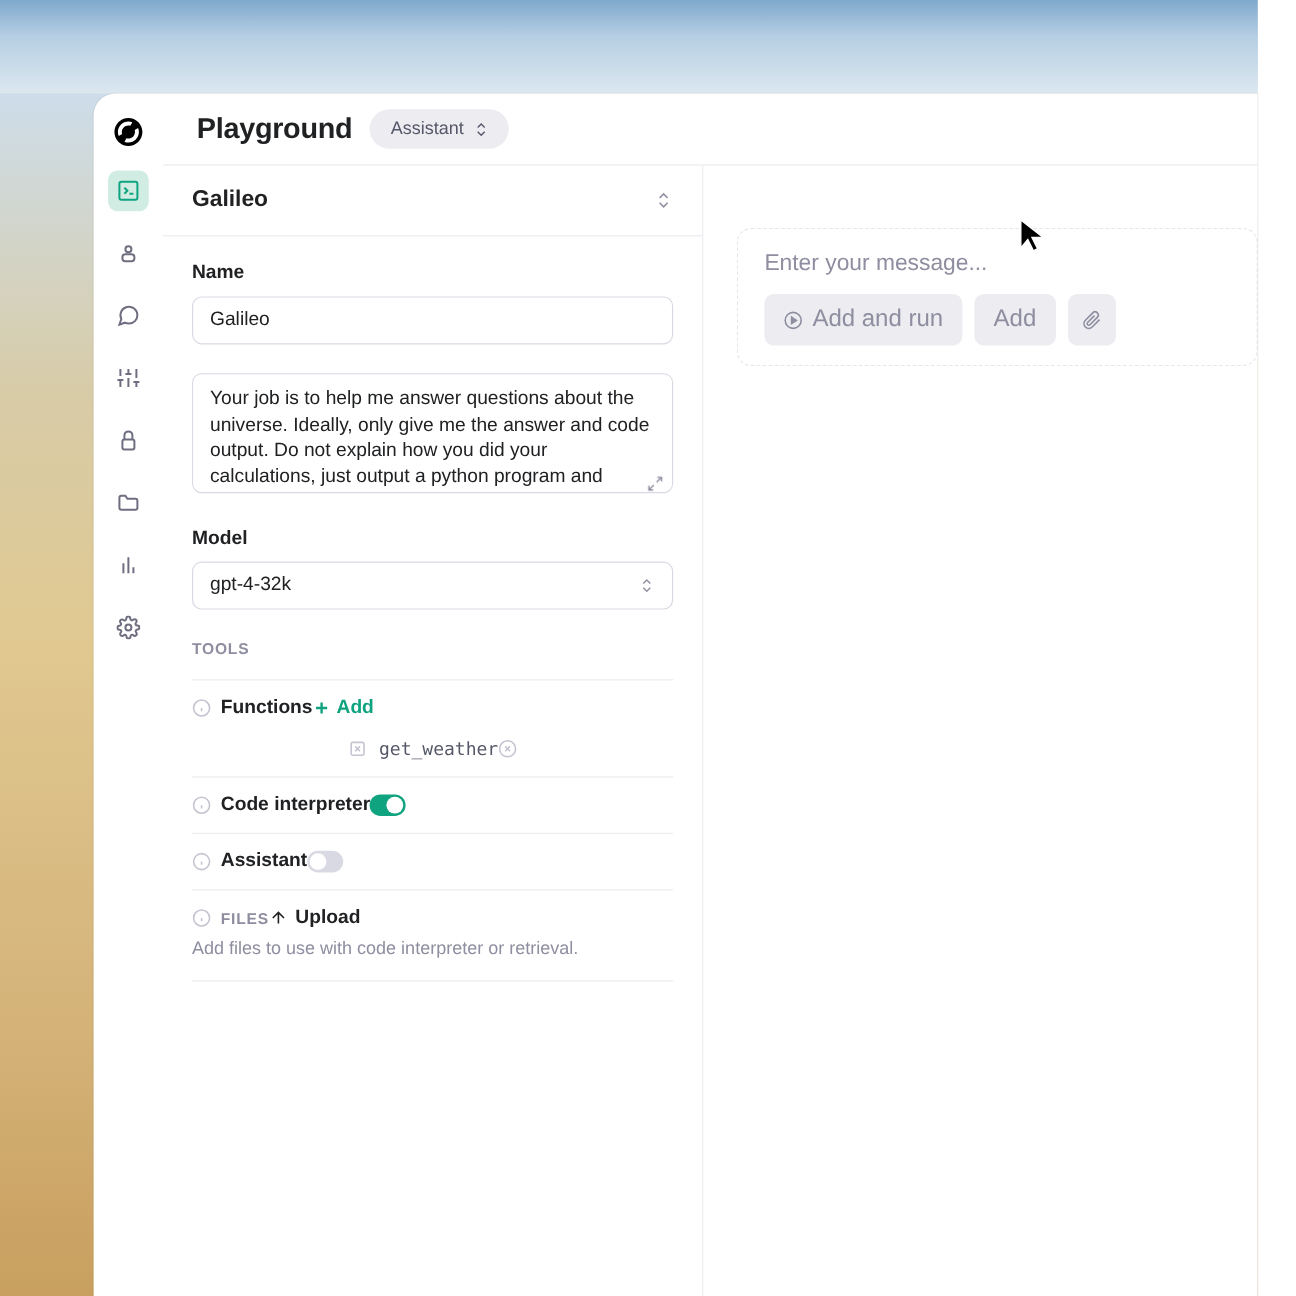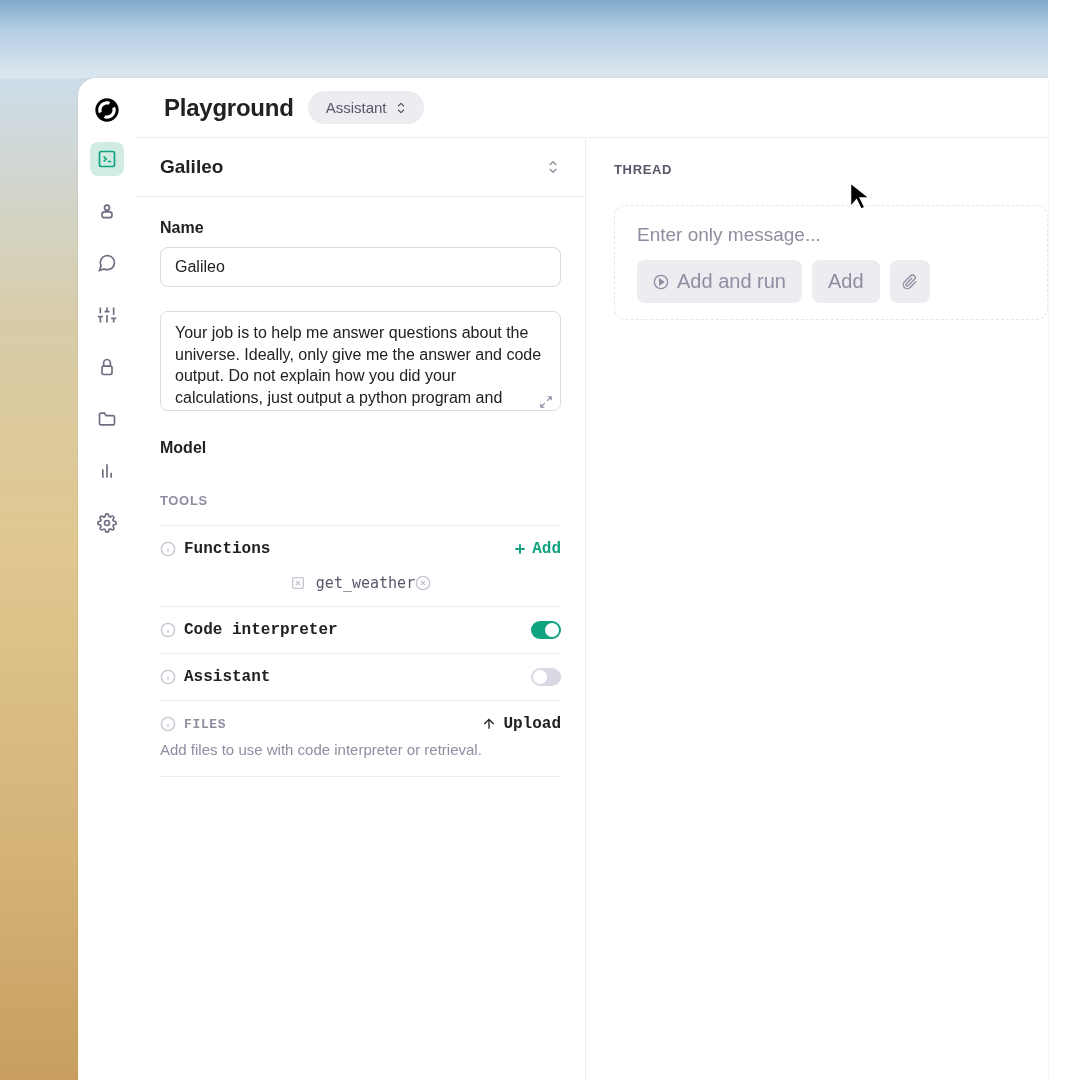--- a/index.html
+++ b/index.html
@@ -84,23 +84,22 @@
   }
   .textarea { resize:none; height:100px; line-height:1.35; position:relative;}
   .ta-wrap { position:relative; }
   .expand-icon { position:absolute; right:8px; bottom:6px; color:#8e8ea0; width:14px; height:14px;}
   .select { display:flex; align-items:center; justify-content:space-between; }
 
   .section-label { font-size:13px; font-weight:600; letter-spacing:0.05em; color:#8e8ea0; }
   .divider { height:1px; background:#ececf1; }
 
   .tool-row {
-    display:flex; align-items:center; justify-content:space-between;
+    display:flex; align-items:center; justify-content:flex-start;
     padding: 14px 0;
-    font-family: Liberation Mono, monospace;
   }
   .tool-row.border { border-bottom:1px solid #ececf1; }
   .tool-left { display:flex; align-items:center; gap:8px; }
   .info-icon { width:16px; height:16px; color:#c5c5d2; flex-shrink:0;}
   .tool-name { font-size:16px; font-weight:600; color:#202123; }
   .add-link { color:#10a37f; font-weight:600; font-size:16px; display:flex; align-items:center; gap:4px;}
   .add-link svg { width:16px; height:16px; }
 
   .fn-item { display:flex; align-items:center; justify-content:center; padding: 2px 0 14px 0; border-bottom:1px solid #ececf1;}
   .fn-left { display:flex; align-items:center; gap:10px; }
@@ -232,20 +231,26 @@
               <div class="ta-wrap">
                 <textarea class="textarea" style="">Your job is to help me answer questions about the universe. Ideally, only give me the answer and code output. Do not explain how you did your calculations, just output a python program and answer.</textarea>
                 <svg class="expand-icon" viewBox="0 0 24 24" fill="none" stroke="currentColor" stroke-width="2">
                     <path d="M15 3h6v6M9 21H3v-6M21 3l-7 7M3 21l7-7"></path>
                   </svg>
               </div>
             </div>
 
             <div>
               <span class="label">Model</span>
+              <div class="select">
+                <span>gpt-4-32k</span>
+                <svg class="chev" style="width:14px;height:14px;color:#8e8ea0" viewBox="0 0 24 24" fill="none" stroke="currentColor" stroke-width="2">
+                    <path d="M7 15l5 5 5-5M7 9l5-5 5 5"></path>
+                  </svg>
+              </div>
             </div>
 
             <div>
               <span class="section-label">TOOLS</span>
               <div class="divider" style="margin-top:16px"></div>
 
               <div class="tool-row">
                 <div class="tool-left">
                   <svg class="info-icon" viewBox="0 0 24 24" fill="none" stroke="currentColor" stroke-width="2">
                       <circle cx="12" cy="12" r="10"></circle>
@@ -317,23 +322,22 @@
                 </span>
               </div>
 
               <div class="files-hint">Add files to use with code interpreter or retrieval.</div>
               <div class="divider" style="margin-top:18px"></div>
             </div>
           </div>
         </div>
 
         <div class="thread">
-          <div class="thread-label">THREAD</div>
           <div class="msg-box">
-            <div class="msg-input">Enter only message...</div>
+            <div class="msg-input">Enter your message...</div>
             <div class="msg-actions">
               <div class="btn">
                 <svg viewBox="0 0 24 24" fill="none" stroke="currentColor" stroke-width="2">
                     <circle cx="12" cy="12" r="10"></circle>
                     <path d="M10 8l6 4-6 4V8z" fill="currentColor"></path>
                   </svg>
                 <span>Add and run</span>
               </div>
               <div class="btn">
                 <span>Add</span>

